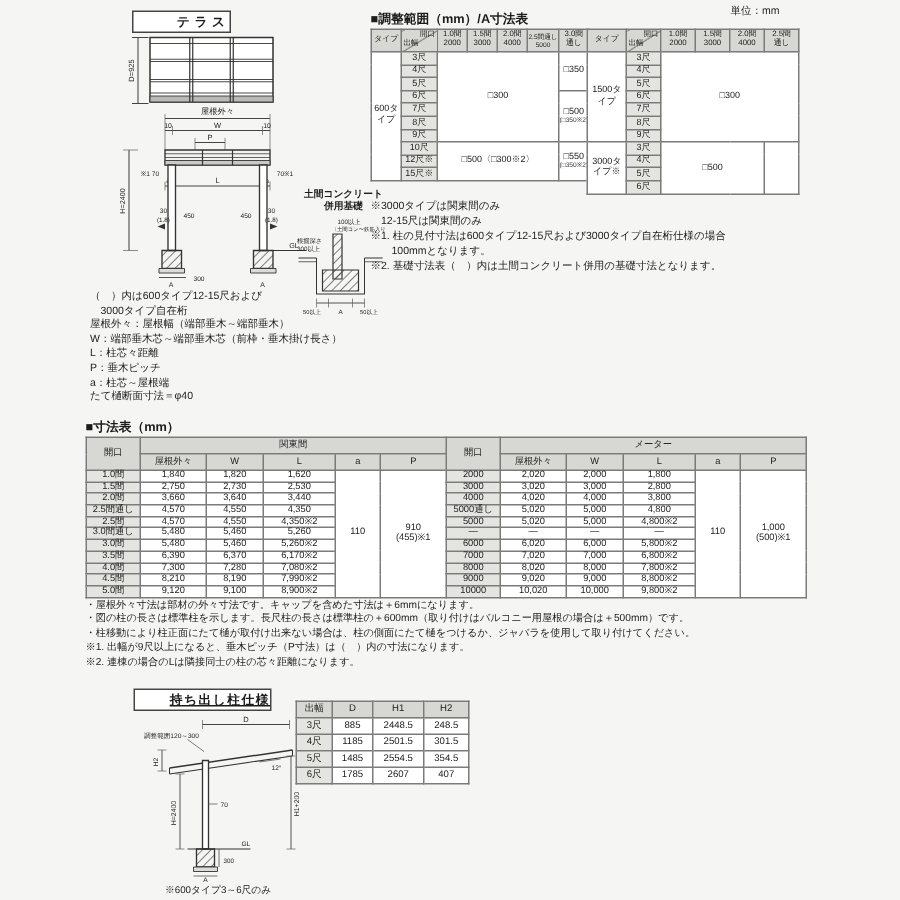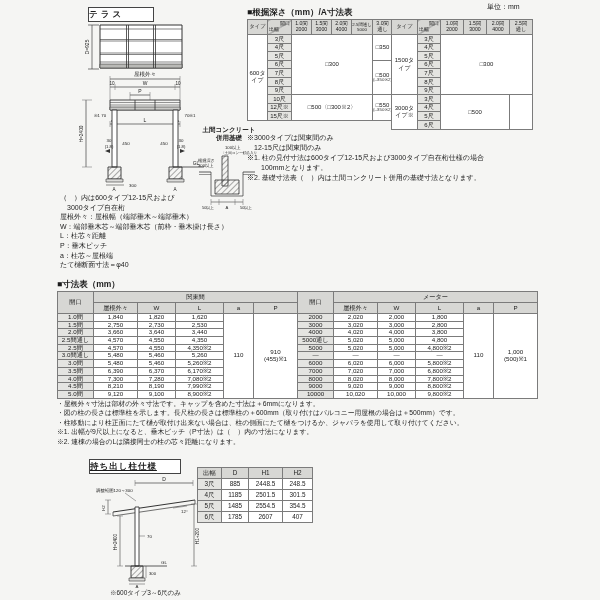--- a/index.html
+++ b/index.html
@@ -1,20 +1,20 @@
 <!DOCTYPE html>
 <html><head>
 <meta charset="utf-8">
 <style>
   html,body{margin:0;padding:0;background:#e9e9e7;}
   #page{position:relative;width:600px;height:600px;background:#f5f5f3;
         font-family:"Liberation Sans",sans-serif;color:#1c1c1c;overflow:hidden;}
   .abs{position:absolute;}
   .bold{font-weight:bold;}
-  .boxtitle{border:1px solid #444;background:#fff;text-align:left;
+  .boxtitle{border:1px solid #444;background:#fff;text-align:right;
             font-weight:bold;font-size:8.5px;letter-spacing:3px;line-height:13px;}
   table{border-collapse:collapse;background:#fff;}
   th,td{border:1px solid #7b7b7b;text-align:center;padding:0;line-height:1.08;vertical-align:middle;}
   th{background:#d7d7d4;font-weight:normal;}
   .rh{background:#e4e4e1;}
   
   .base-l,.base-r{table-layout:fixed;}
   .base-l th,.base-l td,.base-r th,.base-r td{font-size:6px;}
   .base-l th,.base-r th{font-size:5.2px;line-height:1.15;}
   .base-l tr,.base-r tr{height:8.6px;}
@@ -158,21 +158,21 @@
     <line x1="14" y1="58" x2="46" y2="58" stroke="#444" stroke-width="0.6"></line>
     <line x1="14" y1="55" x2="14" y2="61" stroke="#666" stroke-width="0.5"></line>
     <line x1="22" y1="55" x2="22" y2="61" stroke="#666" stroke-width="0.5"></line>
     <line x1="38" y1="55" x2="38" y2="61" stroke="#666" stroke-width="0.5"></line>
     <line x1="46" y1="55" x2="46" y2="61" stroke="#666" stroke-width="0.5"></line>
     <text x="11" y="65" font-size="3.8" text-anchor="middle">50以上</text>
     <text x="30" y="65" font-size="4.2" text-anchor="middle">A</text>
     <text x="49" y="65" font-size="3.8" text-anchor="middle">50以上</text>
   </svg>
 
-  <div class="abs sectitle" style="left:247px;top:7px;">■根掘深さ（mm）/A寸法表</div>
+  <div class="abs sectitle" style="left:247px;top:7px;">■調整範囲（mm）/A寸法表</div>
 
   <table class="abs base-l" style="left:247px;top:19px;">
     <colgroup>
         <col style="width:20px">
         <col style="width:24px">
         <col style="width:20px">
         <col style="width:20px">
         <col style="width:20px">
         <col style="width:21px">
         <col style="width:20px">

